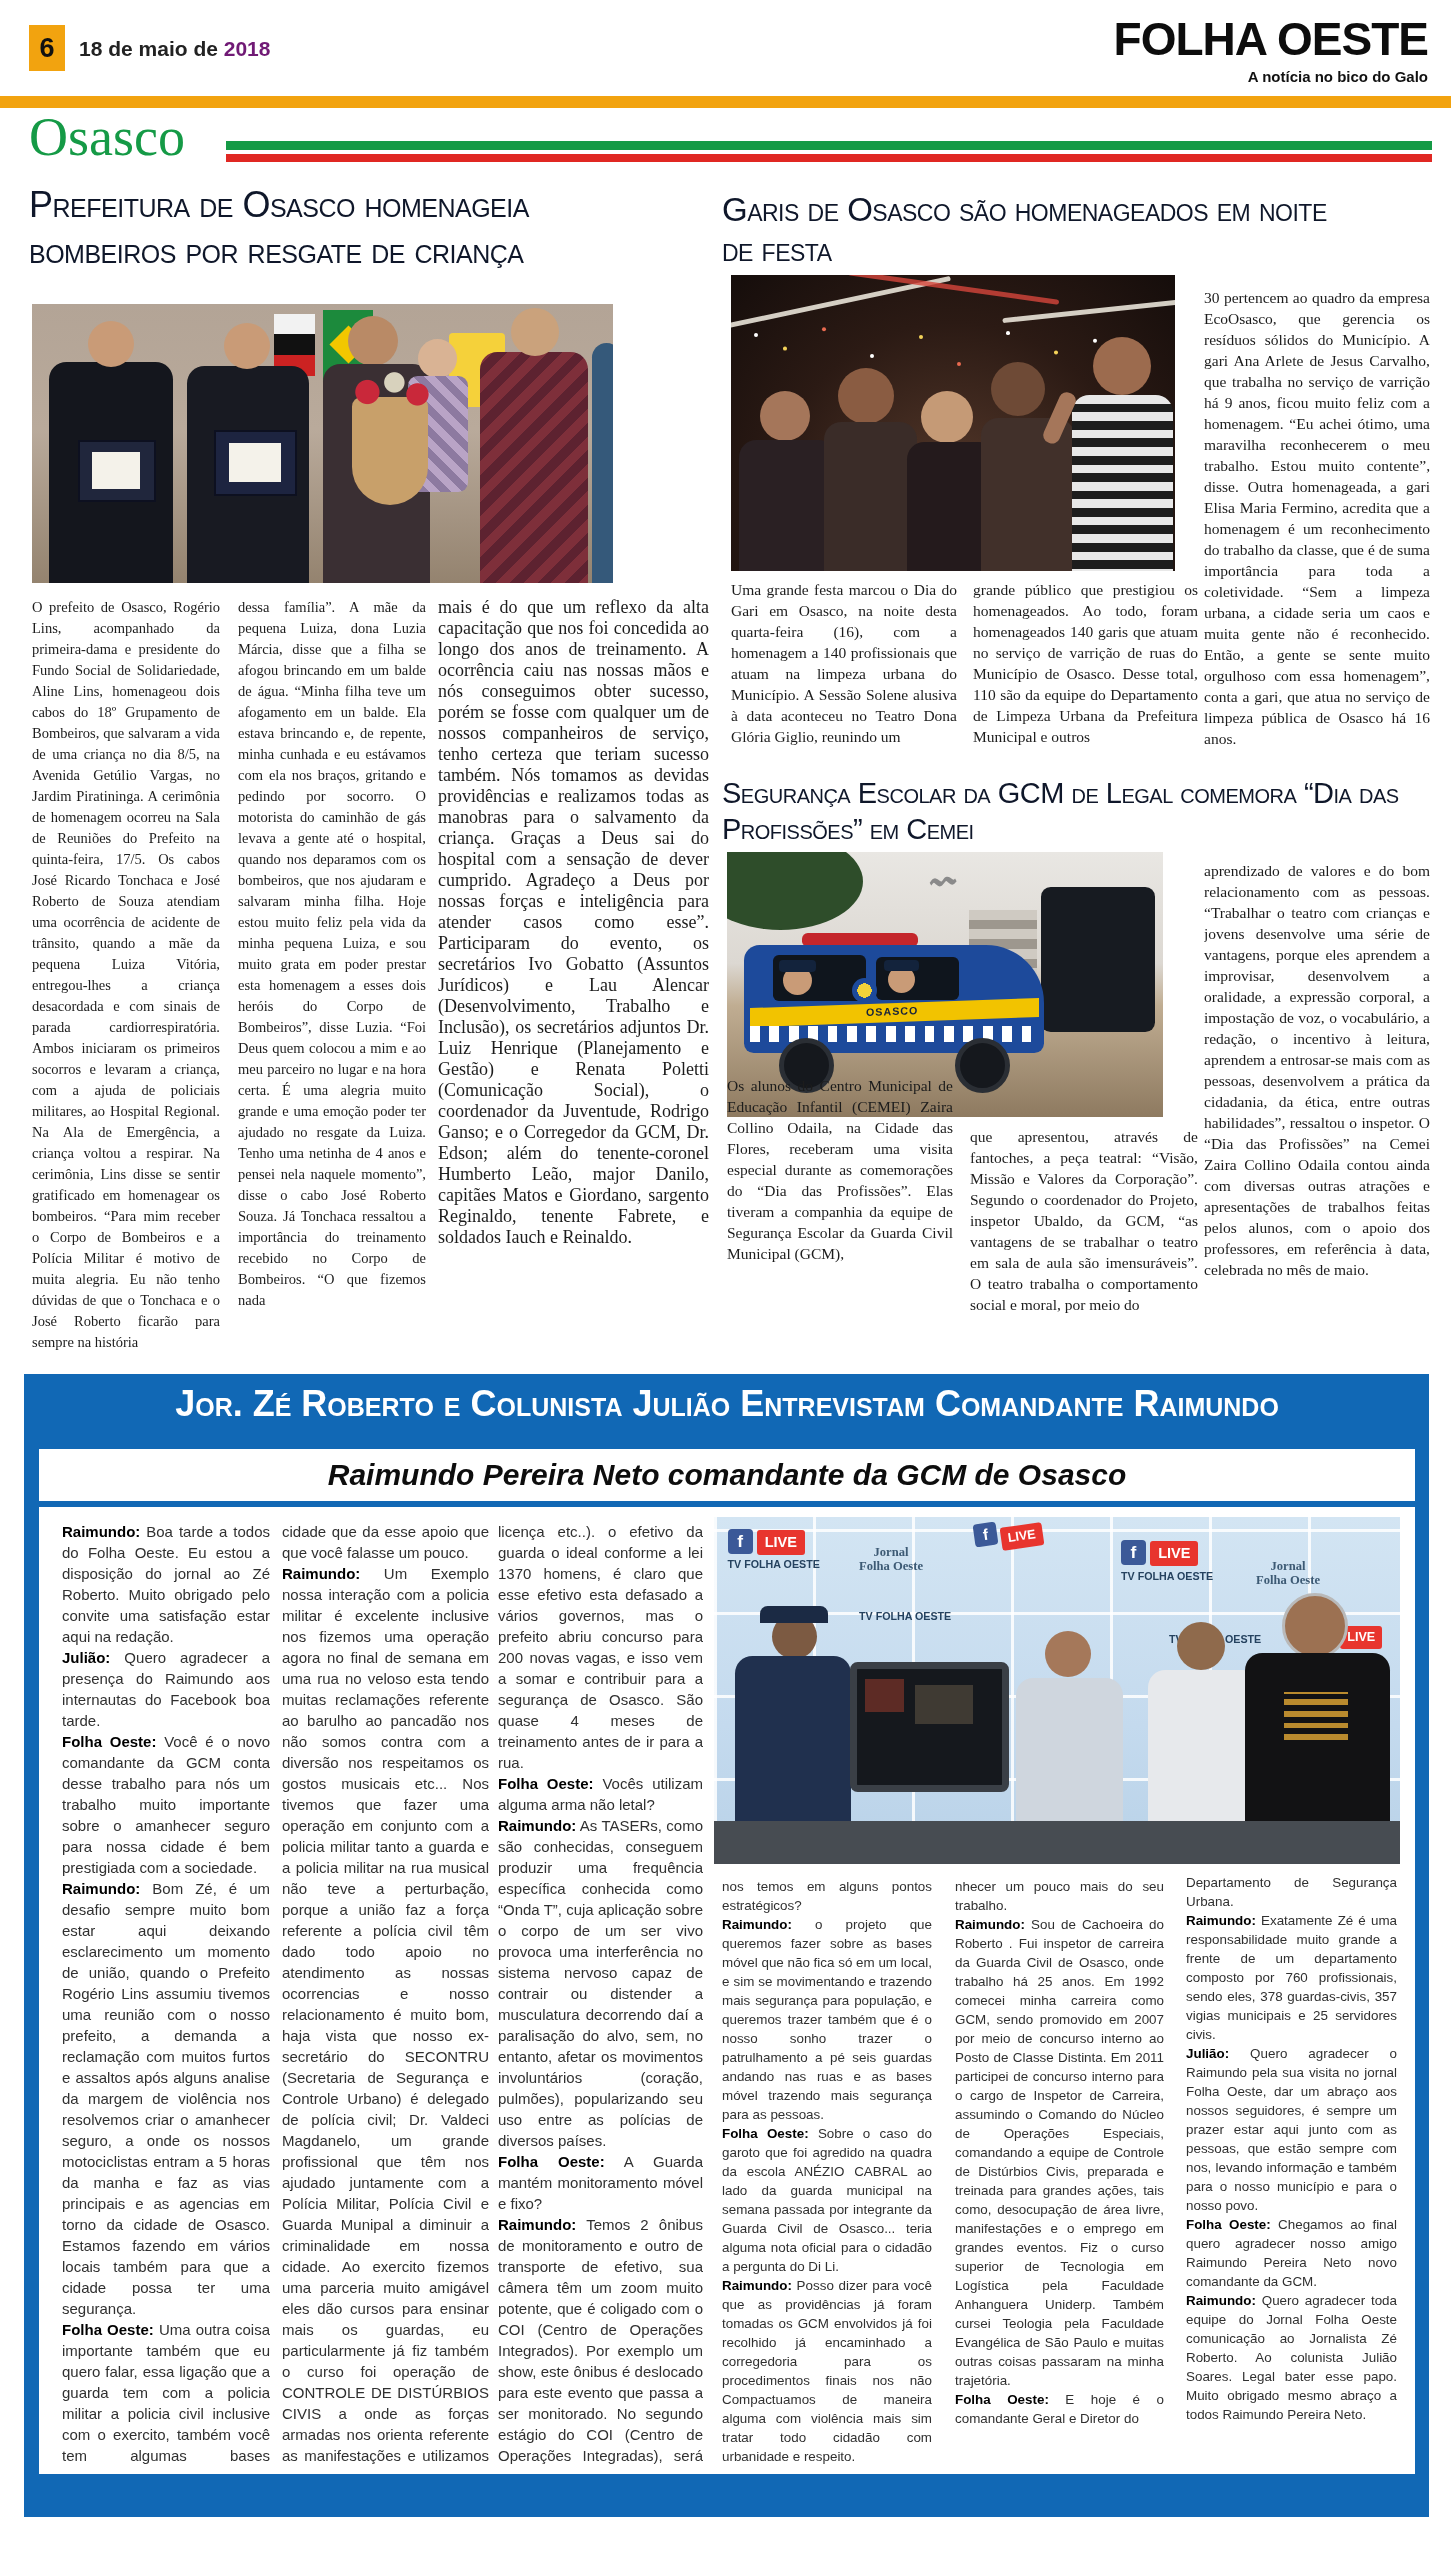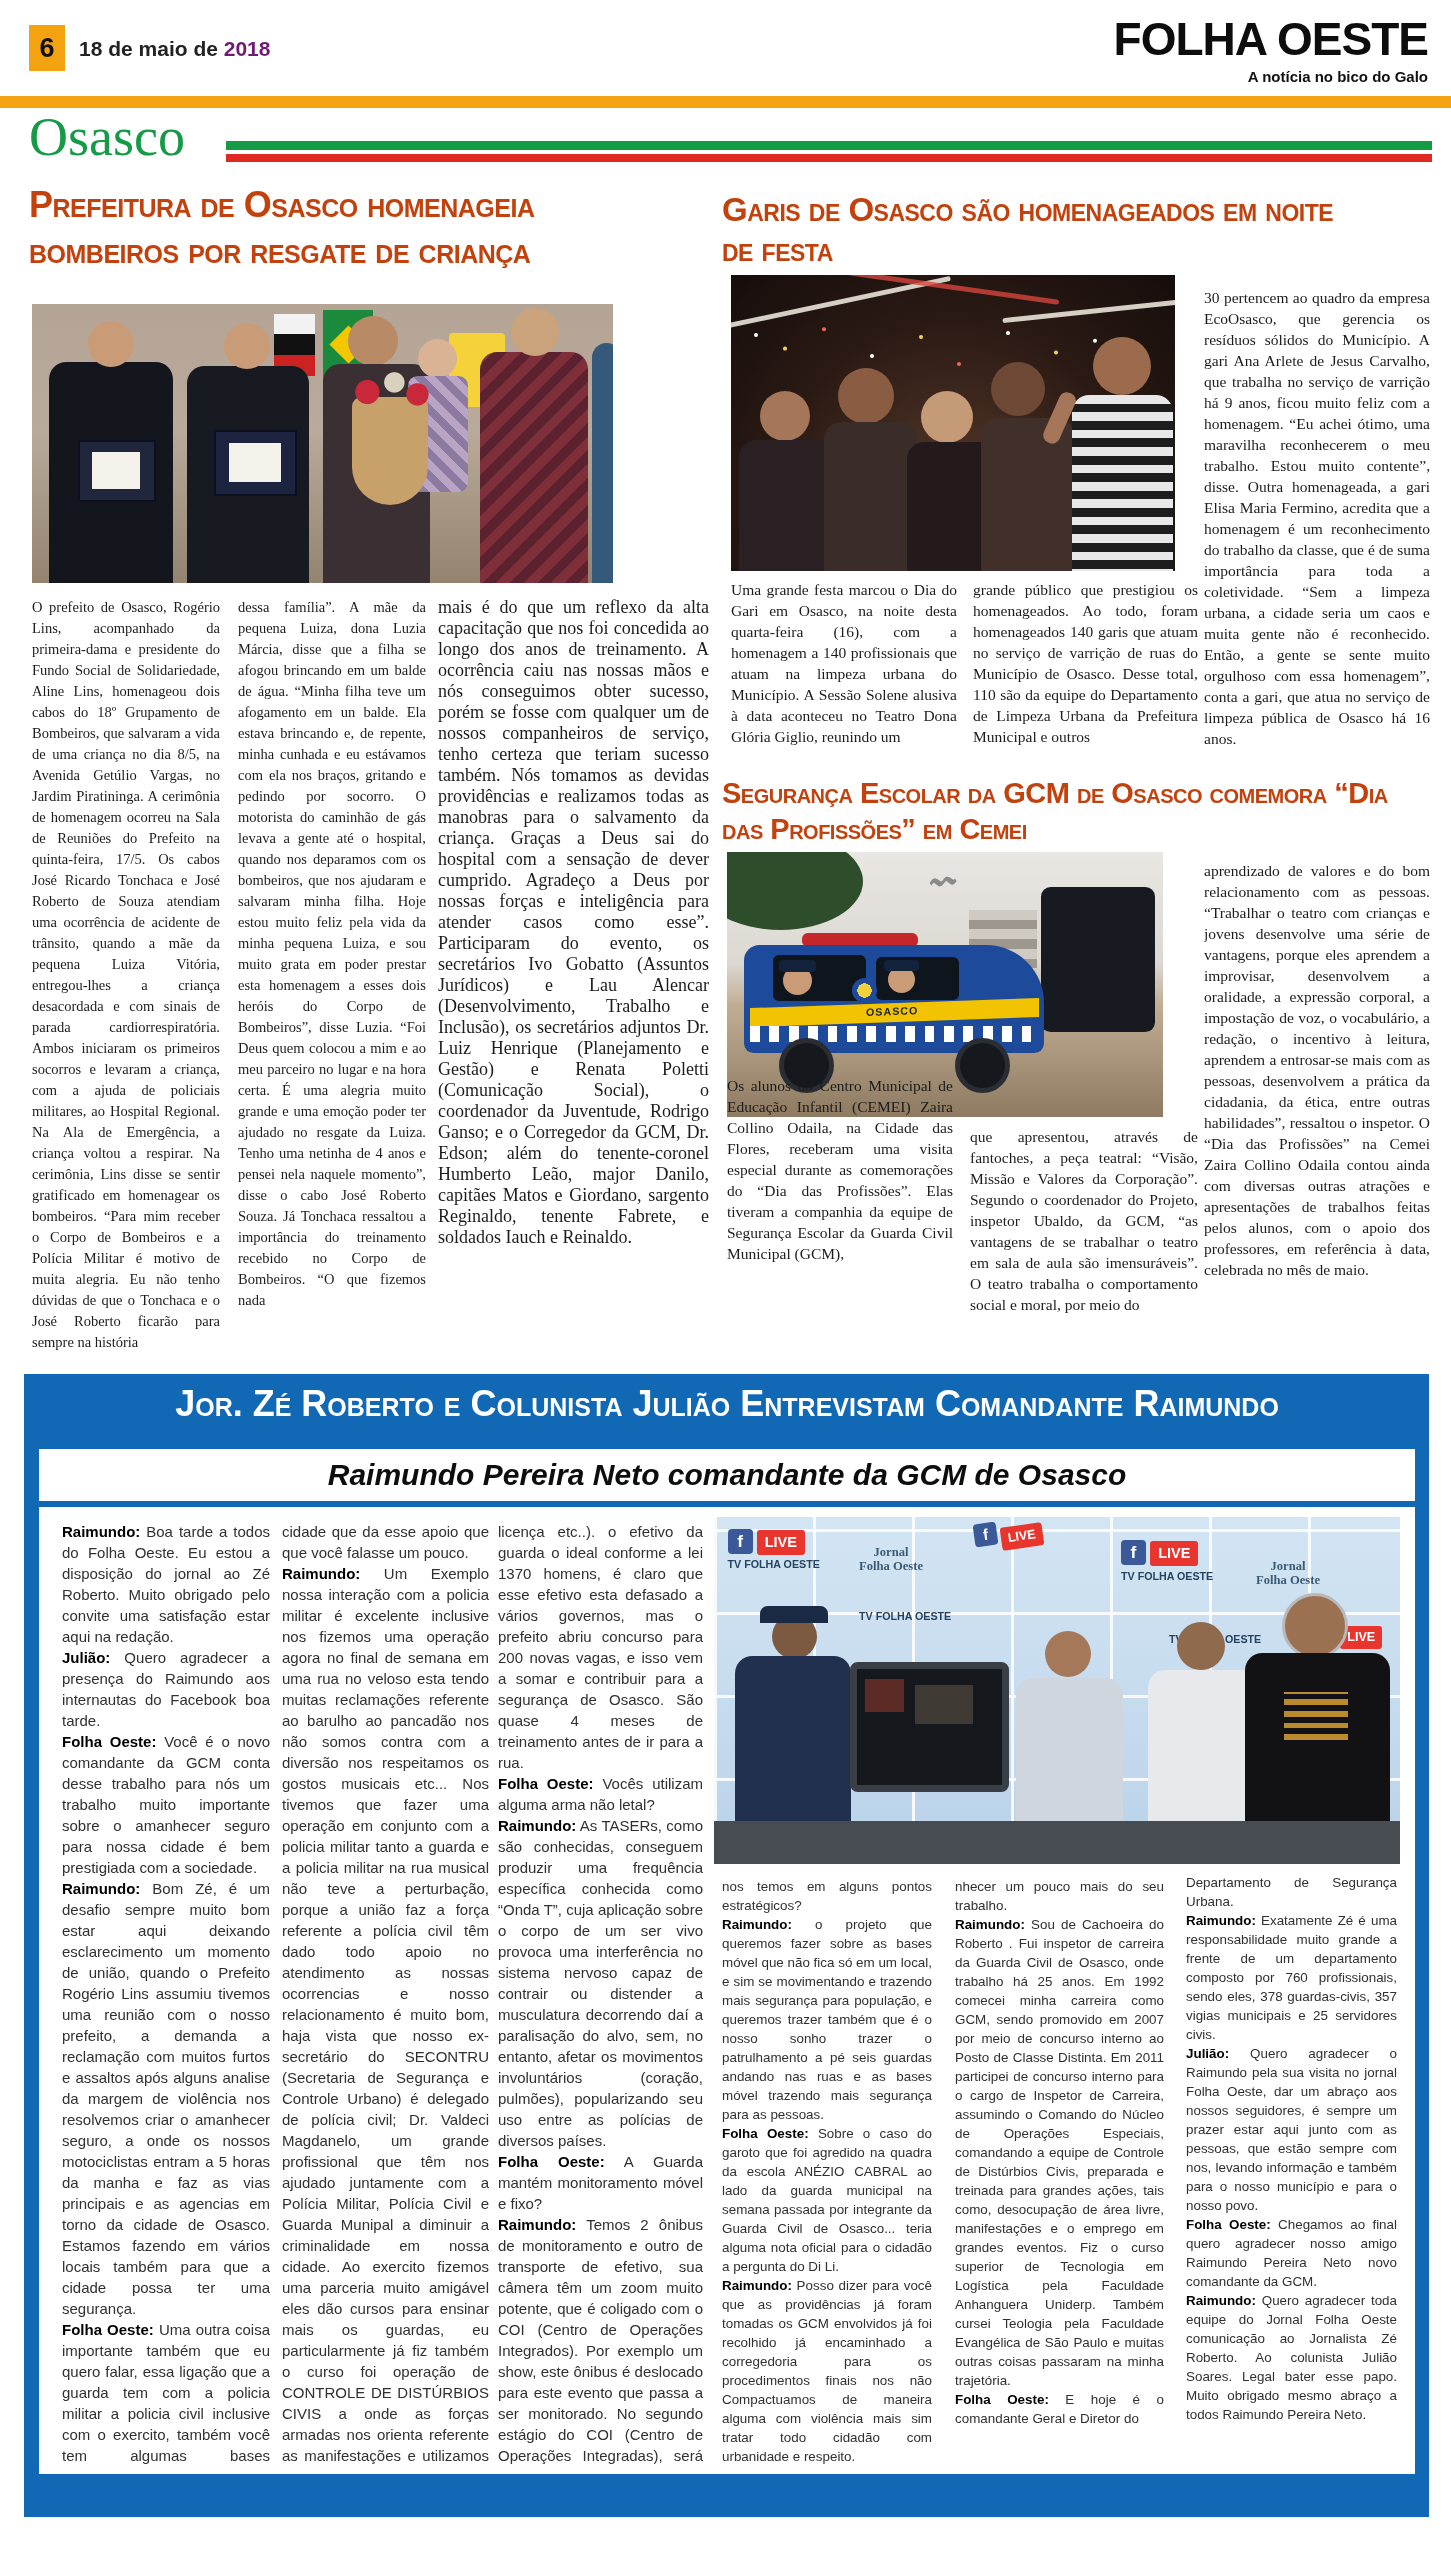--- a/index.html
+++ b/index.html
@@ -11,21 +11,21 @@
   .dateline{font-size:21px;font-weight:bold;color:#222;}
   .dateline .yr{color:#701a75;}
   .masthead{font-size:46px;font-weight:bold;letter-spacing:-1px;color:#0d0d0d;text-align:right;line-height:1;}
   .tagline{font-size:15px;font-weight:bold;color:#111;text-align:right;}
   .topbar{background:#F2A30F;}
   
   .sectitle{font-family:"Liberation Serif",serif;font-size:54px;color:#159A46;line-height:1;}
   .rule-g{background:#159A46;}
   .rule-r{background:#E02823;}
   
-  .hl{font-weight:bold;color:#c2410c;font-variant:small-caps;letter-spacing:-0.5px;}
+  .hl{font-weight:normal;color:#0f172a;font-variant:small-caps;letter-spacing:-0.5px;}
   .hl1{font-size:36px;line-height:46px;}
   .hl2{font-size:33px;line-height:40px;}
   .hl3{font-size:29px;line-height:36px;}
   
   .col{position:absolute;text-align:justify;overflow:hidden;}
   .serif{font-family:"Liberation Serif",serif;font-size:14.5px;line-height:21px;color:#1c1c1c;}
   .serif-big{font-family:"Liberation Serif",serif;font-size:18px;line-height:21px;color:#1c1c1c;}
   .serif-mid{font-family:"Liberation Serif",serif;font-size:15.5px;line-height:21px;color:#1c1c1c;}
   .sans{font-family:"Liberation Sans",sans-serif;font-size:15px;line-height:21px;color:#303030;}
   .sans-sm{font-family:"Liberation Sans",sans-serif;font-size:13.4px;line-height:19px;color:#303030;}
@@ -126,21 +126,21 @@
     <div class="abs fig" style="left:250px;top:143px;width:93px;height:153px;background:#41302a;"></div>
     <div class="abs head" style="left:362px;top:62px;width:58px;height:58px;background:#9c6b4e;"></div>
     <div class="abs fig stripes" style="left:341px;top:120px;width:101px;height:176px;"></div>
     <div class="abs" style="left:320px;top:116px;width:17.4px;height:54px;background:#a5765a;transform:rotate(24deg);border-radius:7.7px;"></div>
   </div>
 
   <div class="col serif-mid" style="left:731px;top:579px;width:226px;height:194px;">Uma grande festa marcou o Dia do Gari em Osasco, na noite desta quarta-feira (16), com a homenagem a 140 profissionais que atuam na limpeza urbana do Município. A Sessão Solene alusiva à data aconteceu no Teatro Dona Glória Giglio, reunindo um</div>
   <div class="col serif-mid" style="left:973px;top:579px;width:225px;height:194px;">grande público que prestigiou os homenageados. Ao todo, foram homenageados 140 garis que atuam no serviço de varrição de ruas do Município de Osasco. Desse total, 110 são da equipe do Departamento de Limpeza Urbana da Prefeitura Municipal e outros</div>
   <div class="col serif-mid" style="left:1204px;top:287px;width:226px;height:482px;">30 pertencem ao quadro da empresa EcoOsasco, que gerencia os resíduos sólidos do Município. A gari Ana Arlete de Jesus Carvalho, que trabalha no serviço de varrição há 9 anos, ficou muito feliz com a homenagem. “Eu achei ótimo, uma maravilha reconhecerem o meu trabalho. Estou muito contente”, disse. Outra homenageada, a gari Elisa Maria Fermino, acredita que a homenagem é um reconhecimento do trabalho da classe, que é de suma importância para toda a coletividade. “Sem a limpeza urbana, a cidade seria um caos e muita gente não é reconhecido. Então, a gente se sente muito orgulhoso com essa homenagem”, conta a gari, que atua no serviço de limpeza pública de Osasco há 16 anos.</div>
 
-  <div class="abs hl hl3" style="left:722px;top:775px;width:709px;">Segurança Escolar da GCM de Osasco comemora “Dia das Profissões” em Cemei</div>
+  <div class="abs hl hl3" style="left:722px;top:775px;width:709px;">Segurança Escolar da GCM de Legal comemora “Dia das Profissões” em Cemei</div>
 
   <div class="photo ph-car" style="left:727px;top:852px;width:436px;height:265px;">
     <div class="abs" style="left:-29px;top:-19.4px;width:165px;height:97px;background:#2e4d2a;border-radius:50%;"></div>
     <div class="abs" style="left:203px;top:7.7px;color:#8a8a8a;font-size:25px;font-weight:bold;transform:rotate(-8deg);">〰</div>
     <div class="abs" style="right:7.7px;top:35px;width:114px;height:145px;background:#171b21;border-radius:9.7px;"></div>
     <div class="abs" style="right:126px;top:58px;width:68px;height:68px;background:repeating-linear-gradient(180deg,#cfcac2 0 9.7px,#9d978e 9.7px 19.4px);"></div>
     <div class="abs" style="left:17.4px;top:93px;width:300px;height:122px;">
       <div class="abs" style="left:58px;top:-11.6px;width:116px;height:13.6px;background:#c4262b;border-radius:5.8px;"></div>
       <div class="abs" style="left:0;top:0;width:300px;height:108px;background:#1d4a9b;border-radius:15.5px 58px 9.7px 9.7px;"></div>
       <div class="abs" style="left:29px;top:9.7px;width:93px;height:46px;background:#0f151d;border-radius:5.8px;">

